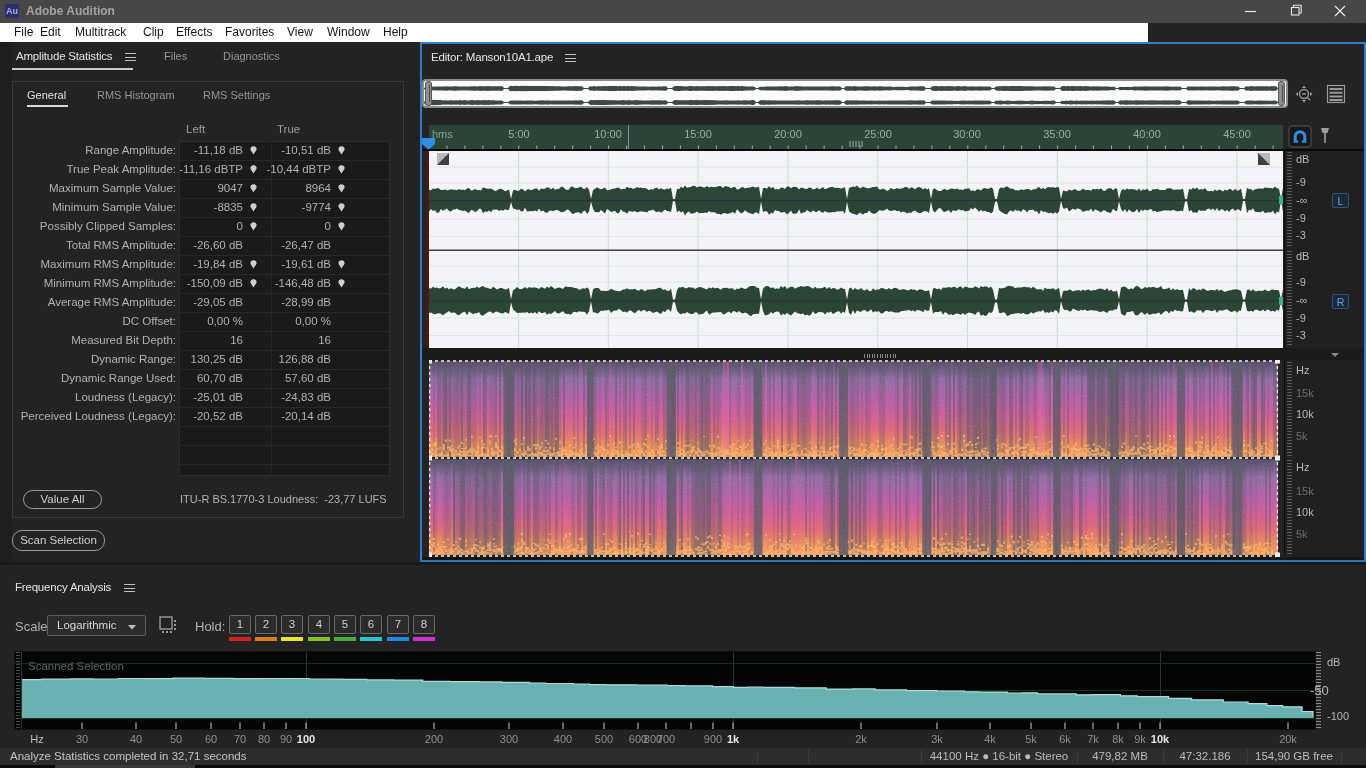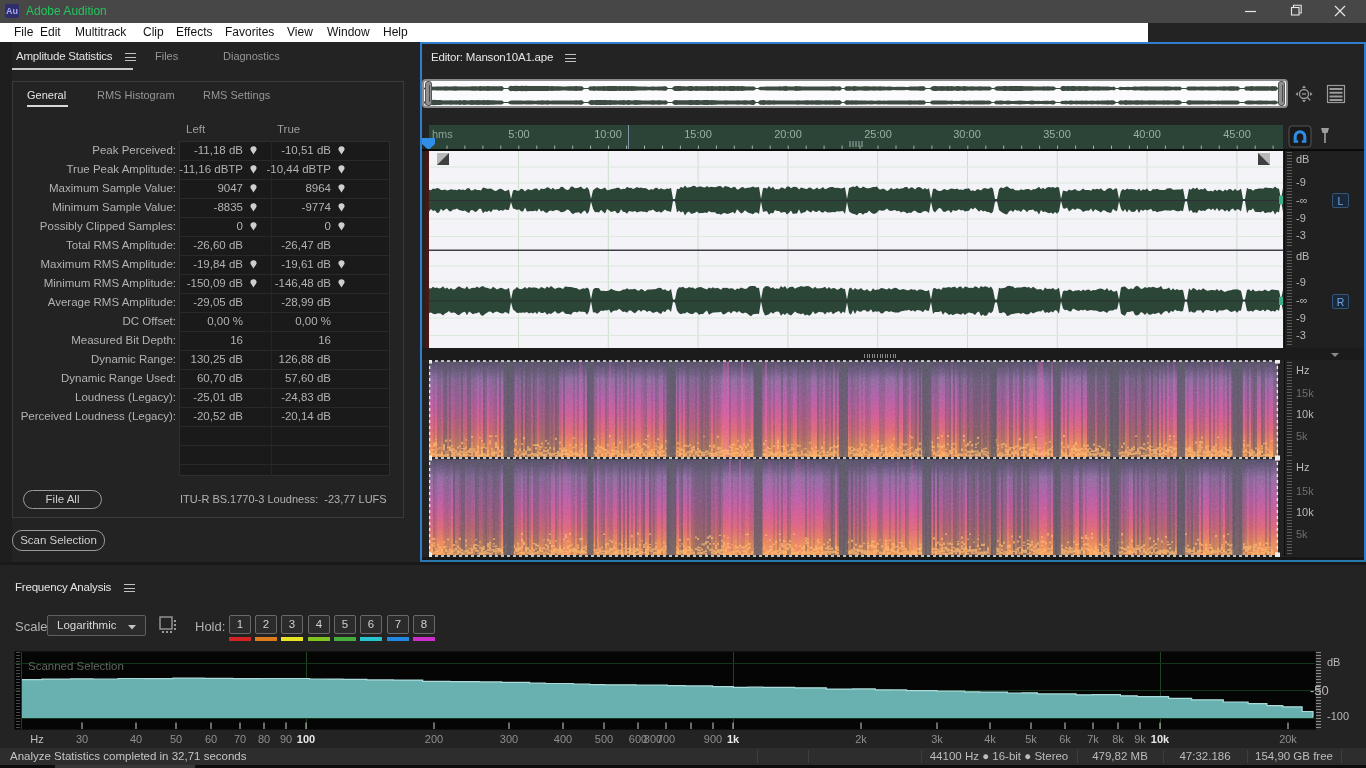--- a/index.html
+++ b/index.html
@@ -1,20 +1,20 @@
 <!DOCTYPE html>
 <html><head><meta charset="utf-8"><style>
 *{margin:0;padding:0;box-sizing:border-box}
 html,body{width:1366px;height:768px;overflow:hidden;background:#232323;
  font-family:"Liberation Sans",sans-serif;position:relative}
 .abs{position:absolute}
 #titlebar{left:0;top:0;width:1366px;height:23px;background:#474747}
 #aulogo{left:5px;top:4px;width:14px;height:14px;background:#2e2e6b;border-radius:2px;
  color:#a8a8f8;font-size:9px;font-weight:bold;text-align:center;line-height:14px}
-#title{left:26px;top:4px;color:#22c55e;font-size:12px;font-weight:normal}
+#title{left:26px;top:4px;color:#a3a3a3;font-size:12px;font-weight:bold}
 #menubar{left:0;top:23px;width:1148px;height:19px;background:#fff}
 .mi{position:absolute;top:2px;color:#141414;font-size:12px}
 #lstrip{left:0;top:42px;width:12px;height:521px;background:#1e1e1e}
 .ptab{position:absolute;font-size:11px;color:#969696}
 .ptab.on{color:#e4e4e4}
 #ampund{left:12px;top:68px;width:121px;height:2px;background:#c8c8c8}
 #innerbox{left:12px;top:81px;width:392px;height:437px;border:1px solid #3a3a3a}
 #genund{left:27px;top:105px;width:41px;height:2px;background:#d8d8d8}
 #valblock{left:179px;top:141px;width:211px;height:335px;background:#1a1a1a;border:1px solid #2e2e2e;background-image:repeating-linear-gradient(to bottom,transparent 0 18px,#292929 18px 19px)}
 #coldiv{left:271px;top:141px;width:1px;height:335px;background:#262626}
@@ -92,33 +92,33 @@
     <span class="mi" style="left:225px">Favorites</span>
     <span class="mi" style="left:287px">View</span>
     <span class="mi" style="left:327px">Window</span>
     <span class="mi" style="left:383px">Help</span>
   </div>
 
 <div class="abs" id="lstrip"></div>
 <span class="ptab on abs" style="left:16px;top:50px;font-size:11.5px;letter-spacing:-0.2px">Amplitude Statistics</span>
 <div class="hamb abs" style="left:125px;top:53px"></div>
 <div class="abs" id="ampund"></div>
-<span class="ptab abs" style="left:155px;top:50px">Files</span>
+<span class="ptab abs" style="left:164px;top:50px">Files</span>
 <span class="ptab abs" style="left:223px;top:50px">Diagnostics</span>
 <div class="abs" id="innerbox"></div>
 <span class="ptab on abs" style="left:27px;top:89px">General</span>
 <div class="abs" id="genund"></div>
 <span class="ptab abs" style="left:97px;top:89px">RMS Histogram</span>
 <span class="ptab abs" style="left:203px;top:89px">RMS Settings</span>
 <div class="abs" id="valblock"></div>
 <div class="abs" id="coldiv"></div>
 <span class="hdr" style="left:186px">Left</span>
 <span class="hdr" style="left:277px">True</span>
 <div class="row" style="top:141px">
-    <span class="lab">Peak Perceived:</span>
+    <span class="lab">Range Amplitude:</span>
     <span class="val v1">-11,18 dB<svg width="7" height="9" viewBox="0 0 7 9" style="margin-left:7px;vertical-align:-1px">
         <path d="M3.5 0.2C5.3 0.2 6.6 1.4 6.6 3.1 6.6 4.8 5 5.7 3.5 8.6 2 5.7 0.4 4.8 0.4 3.1 0.4 1.4 1.7 0.2 3.5 0.2Z" fill="#cdced0"></path>
       </svg></span>
     <span class="val v2">-10,51 dB<svg width="7" height="9" viewBox="0 0 7 9" style="margin-left:7px;vertical-align:-1px">
         <path d="M3.5 0.2C5.3 0.2 6.6 1.4 6.6 3.1 6.6 4.8 5 5.7 3.5 8.6 2 5.7 0.4 4.8 0.4 3.1 0.4 1.4 1.7 0.2 3.5 0.2Z" fill="#cdced0"></path>
       </svg></span>
   </div>
 <div class="row" style="top:160px">
     <span class="lab">True Peak Amplitude:</span>
     <span class="val v1">-11,16 dBTP<svg width="7" height="9" viewBox="0 0 7 9" style="margin-left:7px;vertical-align:-1px">
@@ -206,21 +206,21 @@
 <div class="row" style="top:388px">
     <span class="lab">Loudness (Legacy):</span>
     <span class="val v1">-25,01 dB<span style="display:inline-block;width:14px"></span></span>
     <span class="val v2">-24,83 dB<span style="display:inline-block;width:14px"></span></span>
   </div>
 <div class="row" style="top:407px">
     <span class="lab">Perceived Loudness (Legacy):</span>
     <span class="val v1">-20,52 dB<span style="display:inline-block;width:14px"></span></span>
     <span class="val v2">-20,14 dB<span style="display:inline-block;width:14px"></span></span>
   </div>
-<div class="btn abs" style="left:23px;top:490px;width:79px;height:19px;line-height:17px">File All</div>
+<div class="btn abs" style="left:23px;top:490px;width:79px;height:19px;line-height:17px">Value All</div>
 <span class="abs fp" style="left:180px;top:493px;font-size:11px">ITU-R BS.1770-3 Loudness:&nbsp;&nbsp;-23,77 LUFS</span>
 <div class="btn abs" style="left:12px;top:530px;width:93px;height:21px;line-height:19px">Scan Selection</div>
 
 <div class="abs" id="ed-t"></div>
 <div class="abs" id="ed-l"></div>
 <div class="abs" id="ed-r"></div>
 <div class="abs" id="ed-b"></div>
 <span class="abs" id="edtab">Editor: Manson10A1.ape</span>
 <div class="hamb abs" style="left:565px;top:54px"></div>
 <div class="abs" id="ovbox">

